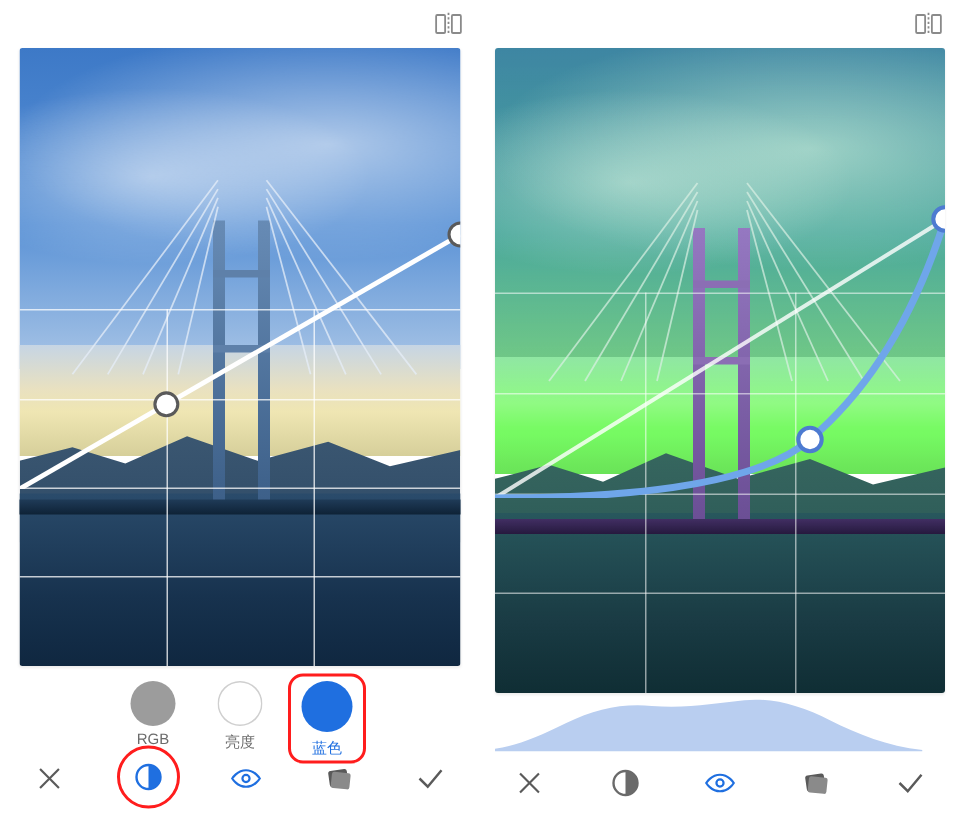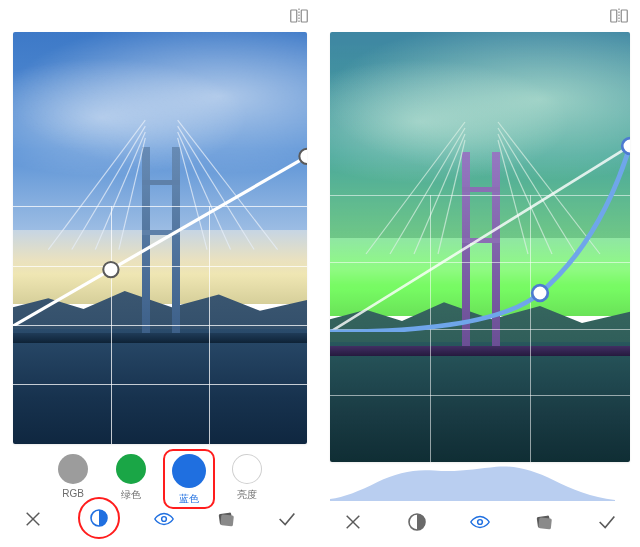--- a/index.html
+++ b/index.html
@@ -127,30 +127,26 @@
         <circle cx="33.3" cy="80.8" r="2.6" fill="#fff" stroke="#5a5a5a" stroke-width=".7"></circle>
       </svg>
     </div>
 
     <div class="swatches">
       <div class="swatch">
         <span class="dot" style="background:#9c9c9c"></span>
         <span class="lbl">RGB</span>
       </div>
       <div class="swatch">
-        <span class="dot" style="background:#1aa646"></span>
-        <span class="lbl">绿色</span>
+        <span class="dot" style="background:#ffffff;box-shadow:inset 0 0 0 1px #cfcfcf"></span>
+        <span class="lbl">亮度</span>
       </div>
       <div class="swatch sel-box">
         <span class="dot selected" style="background:#1f6fe0"></span>
         <span class="lbl">蓝色</span>
-      </div>
-      <div class="swatch">
-        <span class="dot" style="background:#ffffff;box-shadow:inset 0 0 0 1px #cfcfcf"></span>
-        <span class="lbl">亮度</span>
       </div>
     </div>
 
     <div class="toolbar">
       <div class="tbtn">
         <svg width="18" height="18" viewBox="0 0 20 20" stroke="#5a5a5a" stroke-width="1.6">
             <line x1="3" y1="3" x2="17" y2="17"></line>
             <line x1="17" y1="3" x2="3" y2="17"></line>
           </svg>
       </div>

